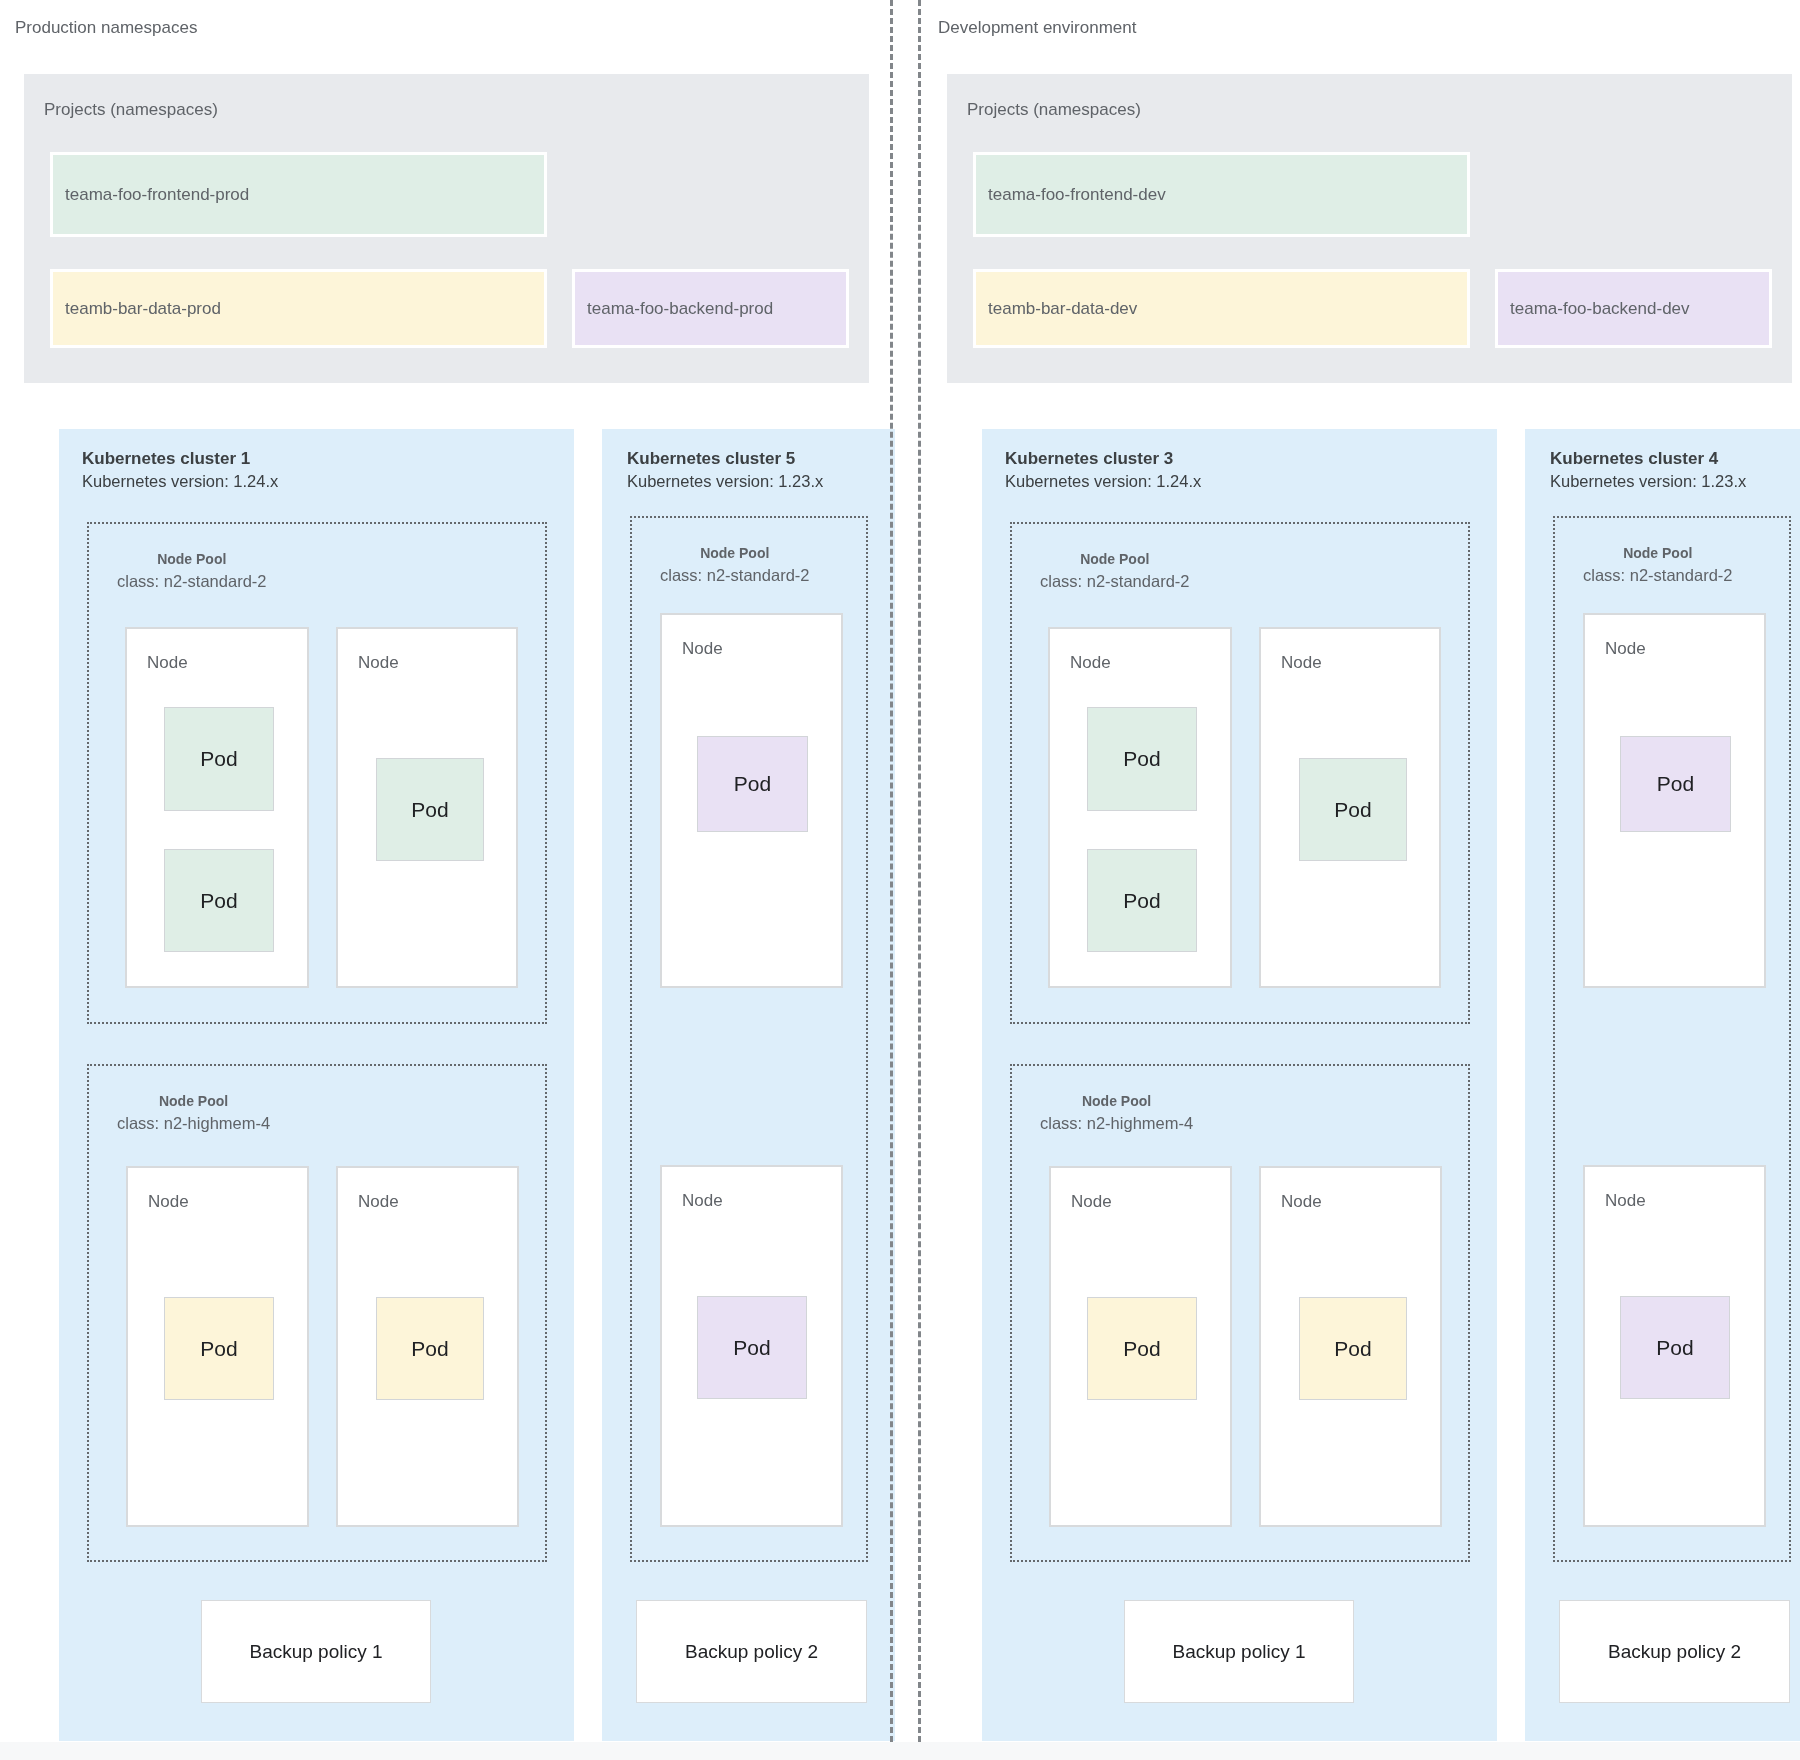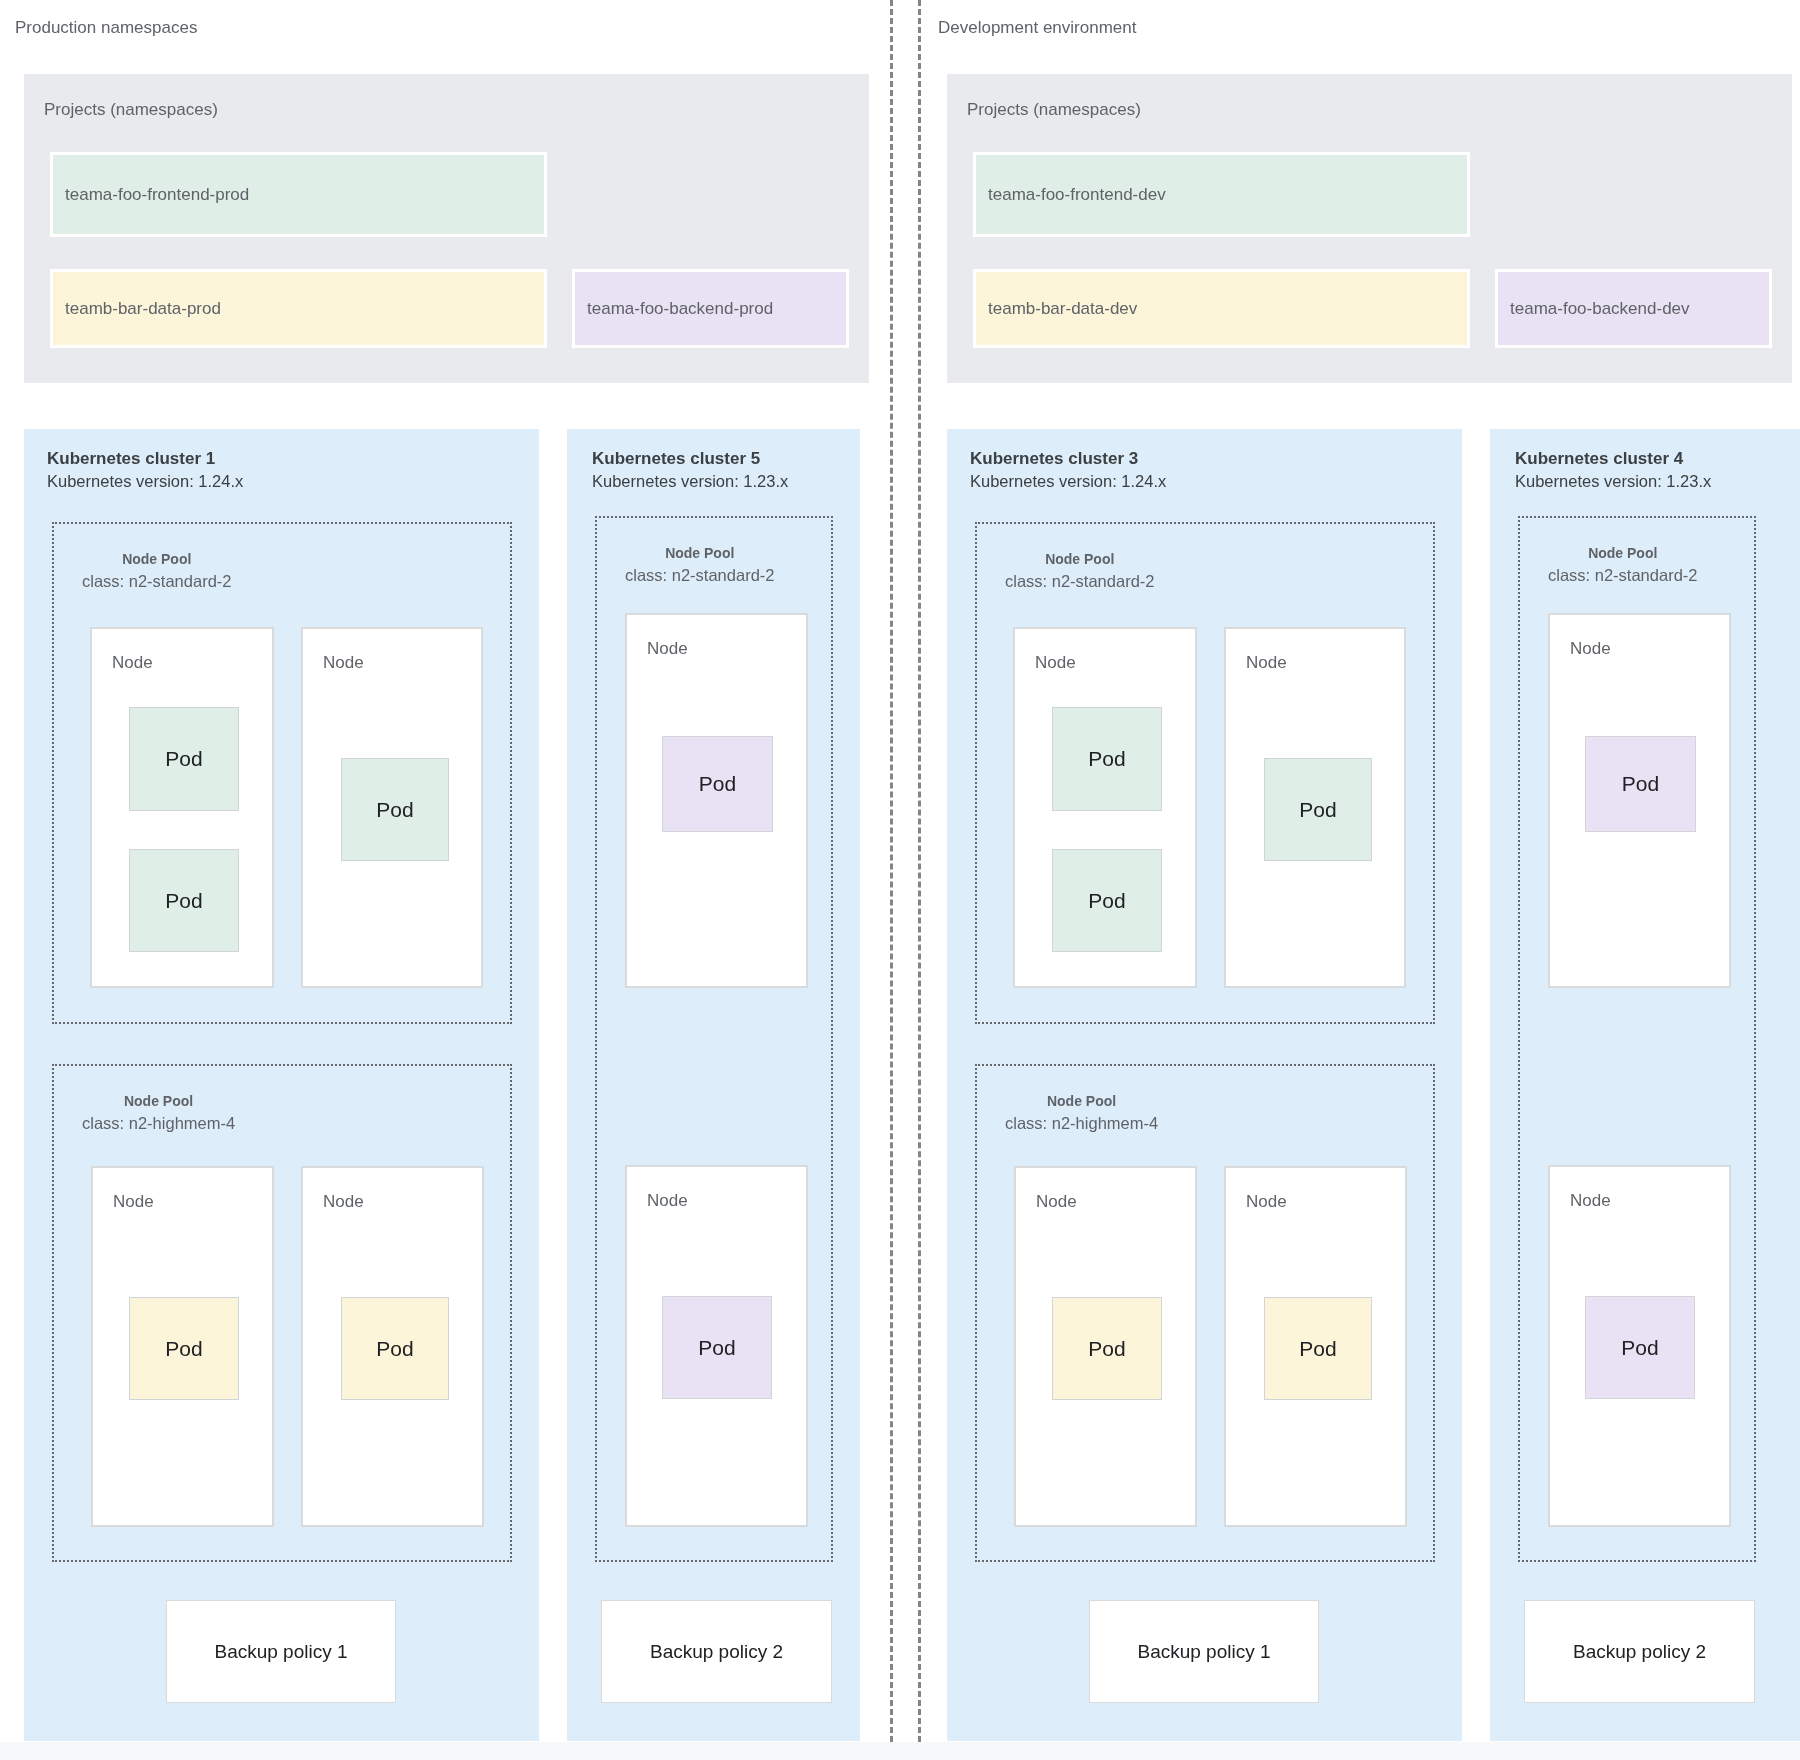--- a/index.html
+++ b/index.html
@@ -31,20 +31,21 @@
     padding-left:12px;
   }
   .project-name{ font-size:17px; color:var(--text-gray,#5f6368); white-space:nowrap; }
   .c-green { background:var(--project-green,#dfeee6); }
   .c-yellow{ background:var(--project-yellow,#fdf5d9); }
   .c-purple{ background:var(--project-purple,#e9e1f4); }
 
   .cluster{
     position:absolute;
     background:var(--cluster-blue,#ddeefa);
+    margin-left:35px;
   }
   .cluster-head{ position:absolute; }
   .cluster-title{
     font-size:17px; font-weight:bold; color:var(--text-dark,#3c4043);
     line-height:23px; white-space:nowrap;
   }
   .cluster-version{
     font-size:16.5px; color:var(--text-dark,#3c4043);
     line-height:22px; white-space:nowrap;
   }

